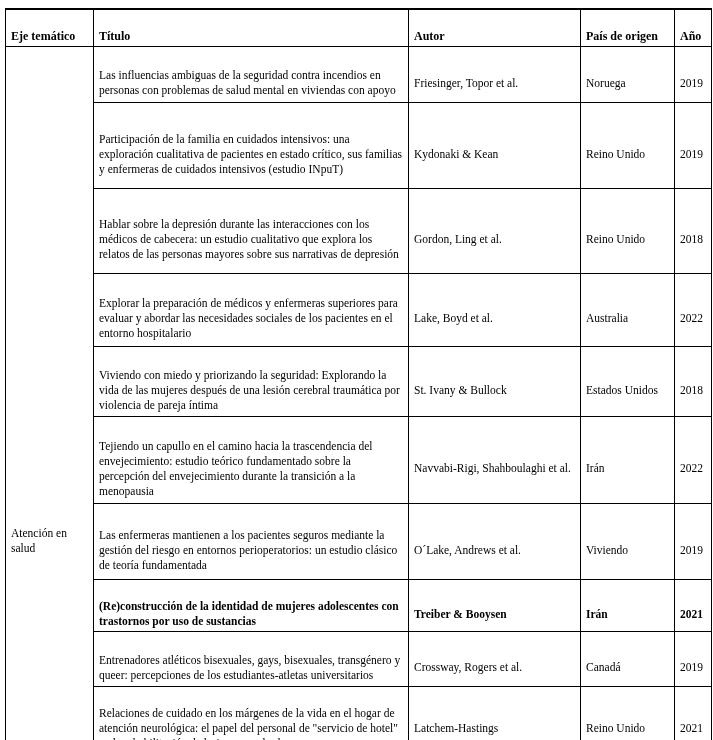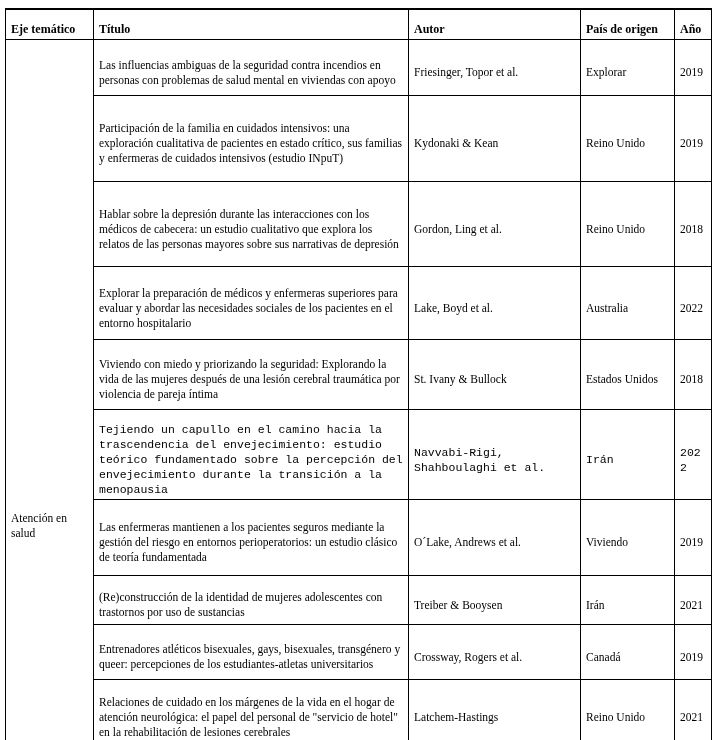--- a/index.html
+++ b/index.html
@@ -26,21 +26,21 @@
     border-collapse: collapse;
     table-layout: fixed;
     border: 1px solid #000;
     border-top: 2px solid #000;
     font-size: 11.5px;
     line-height: 15px;
   }
   table.lit-table th,
   table.lit-table td {
     border: 1px solid #000;
-    padding: 12px 4px 2px 5px;
+    padding: 19px 4px 2px 5px;
     vertical-align: middle;
     text-align: left;
     word-wrap: break-word;
     overflow: hidden;
   }
   table.lit-table th {
     font-weight: bold;
     font-size: 12px;
   }
   col.c-eje   { width: 88px; }
@@ -51,23 +51,23 @@
 
   td.eje-cell { vertical-align: top; }
   td.eje-cell .eje-label { padding-top: 242px; }
 
   tr.hdr  { height: 22px; }
   tr.r0   { height: 56px; }
   tr.r1   { height: 86px; }
   tr.r2   { height: 85px; }
   tr.r3   { height: 73px; }
   tr.r4   { height: 70px; }
-  tr.r5   { height: 87px; font-family: Liberation Mono, monospace; }
+  tr.r5   { height: 87px; }
   tr.r6   { height: 76px; }
-  tr.r7   { height: 49px; }
+  tr.r7   { height: 49px; font-weight: bold; }
   tr.r8   { height: 55px; }
   tr.r9   { height: 66px; margin-top: 12px; }
   tr.r10  { height: 10px; }
 </style>
 </head>
 <body>
 
 <div class="page">
   <table class="lit-table">
     <colgroup>
@@ -86,21 +86,21 @@
         <th>Año</th>
       </tr>
     </thead>
     <tbody>
       <tr class="r0">
         <td class="eje-cell" rowspan="11">
           <div class="eje-label">Atención en salud</div>
         </td>
         <td>Las influencias ambiguas de la seguridad contra incendios en personas con problemas de salud mental en viviendas con apoyo</td>
         <td>Friesinger, Topor et al.</td>
-        <td>Explorar</td>
+        <td>Noruega</td>
         <td>2019</td>
       </tr>
       <tr class="r1">
         <td>Participación de la familia en cuidados intensivos: una exploración cualitativa de pacientes en estado crítico, sus familias y enfermeras de cuidados intensivos (estudio INpuT)</td>
         <td>Kydonaki &amp; Kean</td>
         <td>Reino Unido</td>
         <td>2019</td>
       </tr>
       <tr class="r2">
         <td>Hablar sobre la depresión durante las interacciones con los médicos de cabecera: un estudio cualitativo que explora los relatos de las personas mayores sobre sus narrativas de depresión</td>

